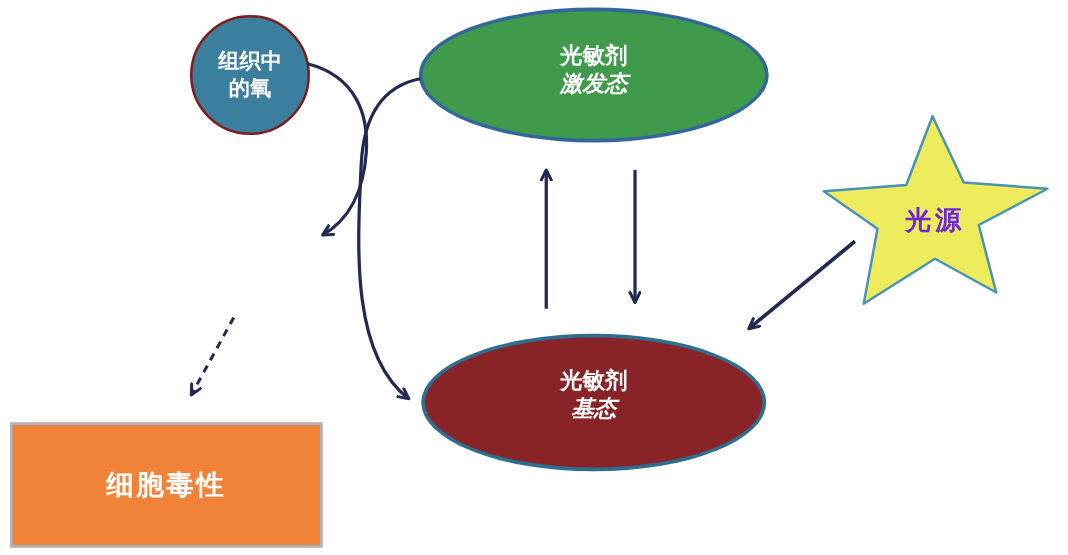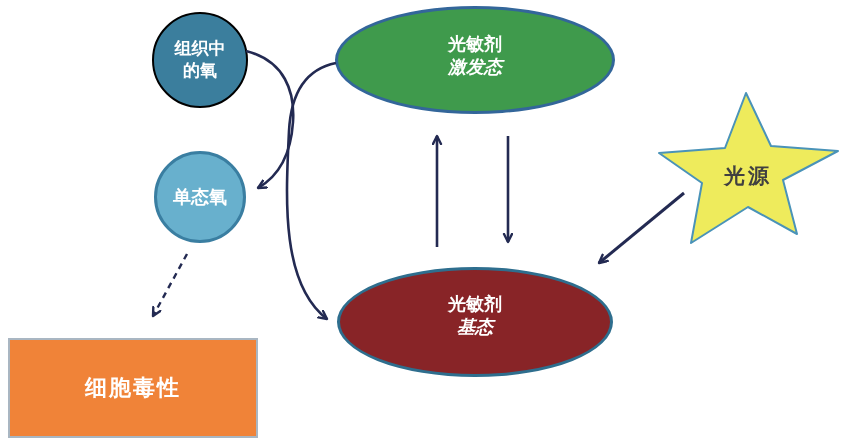--- a/index.html
+++ b/index.html
@@ -19,21 +19,21 @@
     text-align: center;
     box-sizing: border-box;
     color: #ffffff;
     font-weight: bold;
   }
   .node .lines { display: block; }
   .node .lines span { display: block; }
   
   #tissue-oxygen {
     left: 152px; top: 12px; width: 96px; height: 96px;
-    background: #3b7e9d; border: 2px solid #000000; border-radius: 50%;
+    background: #3b7e9d; border: 2px solid #7f1d1d; border-radius: 50%;
     font-size: 17px; line-height: 1.3;
   }
   
   #singlet-oxygen {
     left: 154px; top: 151px; width: 92px; height: 92px;
     background: #68b0cd; border: 3px solid #3a7ea1; border-radius: 50%;
     font-size: 18px;
   }
   
   #cytotoxicity {
@@ -58,21 +58,21 @@
   .em {
     font-style: italic;
     text-underline-offset: 4px;
     text-decoration-thickness: 1.5px;
   }
   
   #light-source-label {
     position: absolute;
     left: 698px; top: 162px; width: 100px;
     text-align: center;
-    color: #404040;
+    color: #6d28d9;
     font-size: 21px;
     font-weight: bold;
     letter-spacing: 3px;
   }
   svg.overlay {
     position: absolute;
     left: 0; top: 0;
     width: 854px; height: 444px;
     pointer-events: none;
   }
@@ -82,23 +82,20 @@
 
 <div id="stage">
 
   <div class="node" id="tissue-oxygen">
     <div class="lines">
       <span>组织中</span>
       <span>的氧</span>
     </div>
   </div>
 
-  <div class="node" id="singlet-oxygen">
-    <span>单态氧</span>
-  </div>
 
   <div class="node" id="cytotoxicity">
     <span>细胞毒性</span>
   </div>
 
   <div class="node" id="ps-excited">
     <div class="lines">
       <span>光敏剂</span>
       <span class="em">激发态</span>
     </div>

